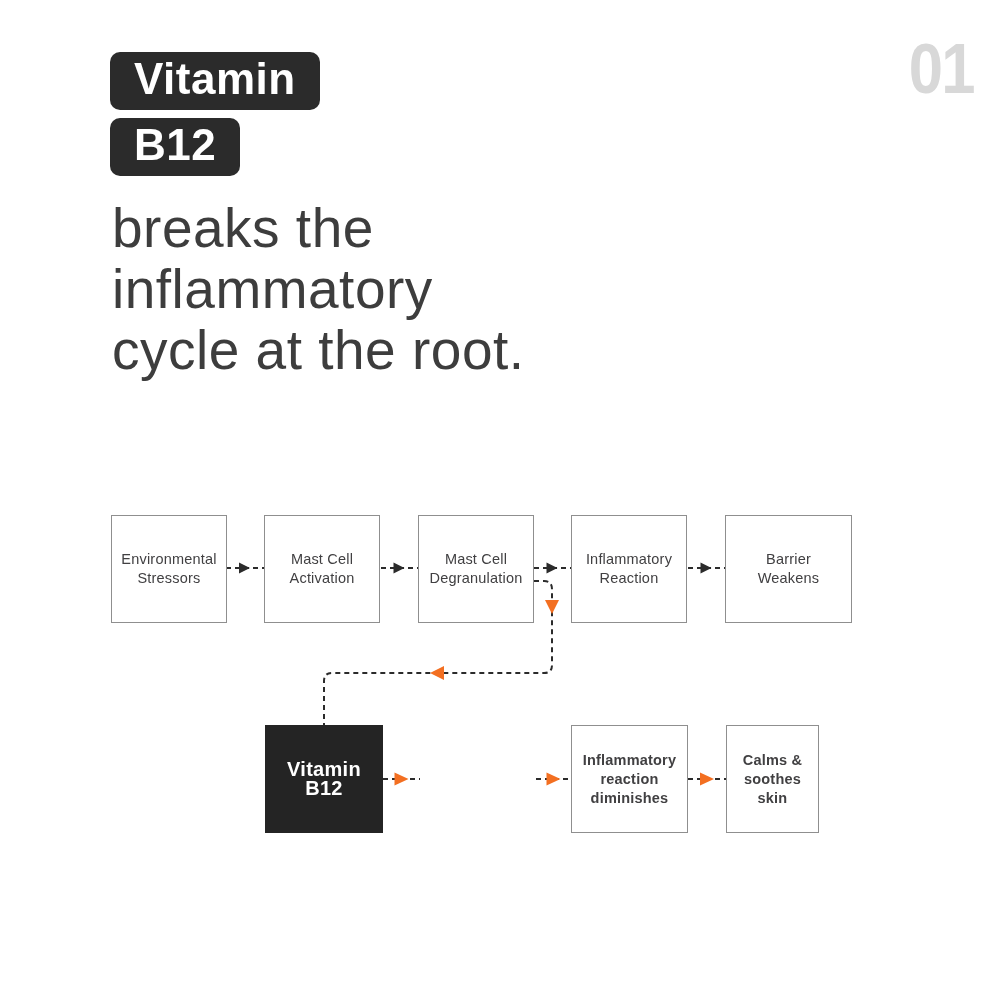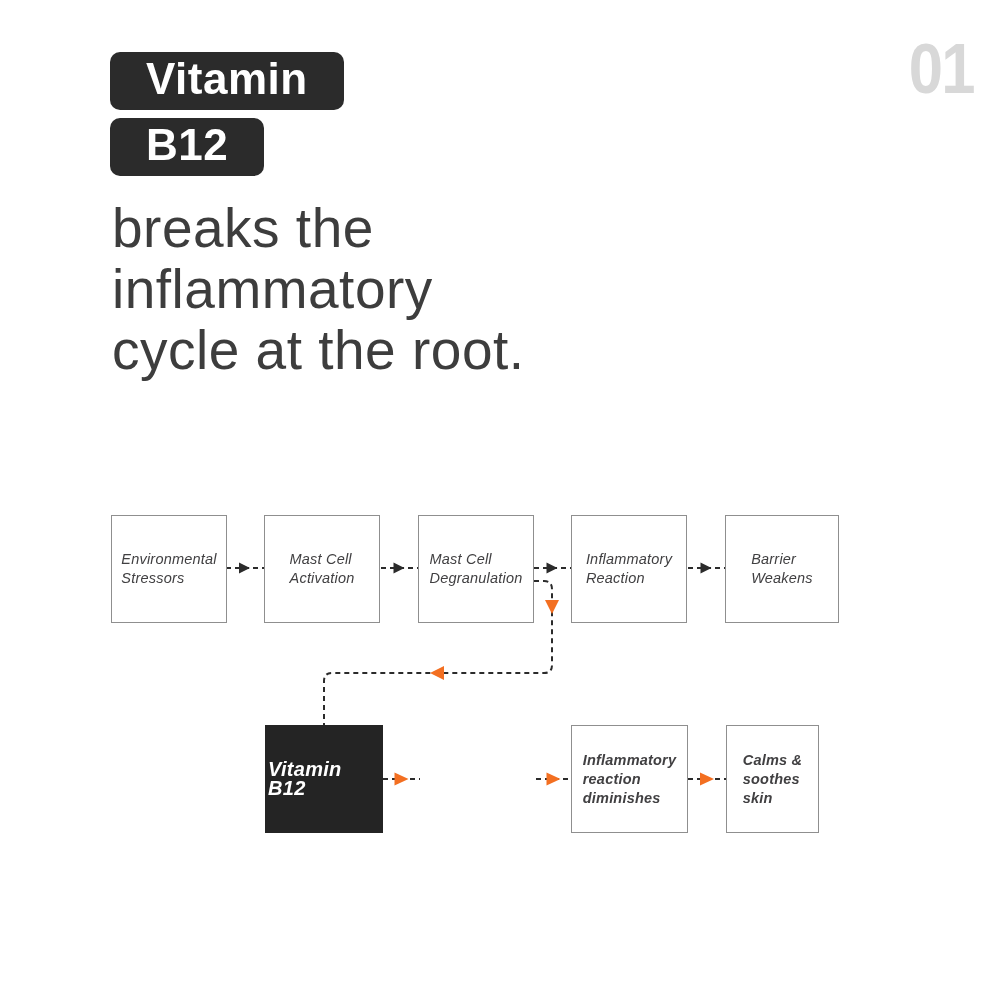--- a/index.html
+++ b/index.html
@@ -40,21 +40,21 @@
     transform: scaleX(0.88);
     transform-origin: right top;
   }
 
   
   .title-block { position: absolute; left: 110px; top: 52px; }
   .chip {
     display: inline-flex;
     align-items: center;
     height: 58px;
-    padding: 0 36px;
+    padding: 0 24px;
     background: var(--ink);
     border-radius: 10px;
     margin-bottom: 8px;
   }
   .chip span {
     color: var(--white-text);
     font-size: 44px;
     font-weight: 700;
     letter-spacing: 0.5px;
     position: relative;
@@ -87,21 +87,21 @@
 
   .flow-box {
     position: absolute;
     width: 116px;
     height: 108px;
     background: #ffffff;
     border: 1px solid var(--box-border);
     display: flex;
     align-items: center;
     justify-content: center;
-    font-style: italic;
+    text-align: center;
   }
   .box-label {
     font-size: 14.5px;
     line-height: 19px;
     color: var(--box-text);
     letter-spacing: 0.2px;
     white-space: pre-line;
     padding: 0 2px;
   }
   .bottom .box-label { font-weight: 700; }
@@ -115,21 +115,21 @@
     font-weight: 700;
     font-size: 20px;
     letter-spacing: 0.3px;
   }
 
   
   .tb1 { left: 111px; top: 515px; }
   .tb2 { left: 264px; top: 515px; }
   .tb3 { left: 418px; top: 515px; }
   .tb4 { left: 571px; top: 515px; }
-  .tb5 { left: 725px; top: 515px; width: 114px; }
+  .tb5 { left: 725px; top: 515px; width: 127px; }
   
   .bb1 { left: 265px; top: 725px; }
   .bb2 { left: 420px; top: 725px; }
   .bb3 { left: 571px; top: 725px; width: 117px; }
   .bb4 { left: 726px; top: 725px; width: 93px; }
 </style>
 </head>
 <body>
 
 <div class="canvas">

